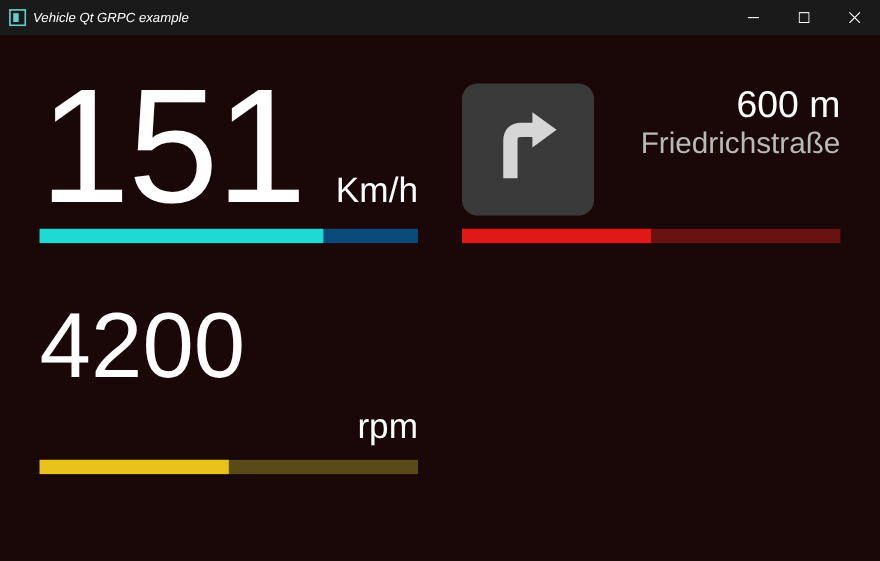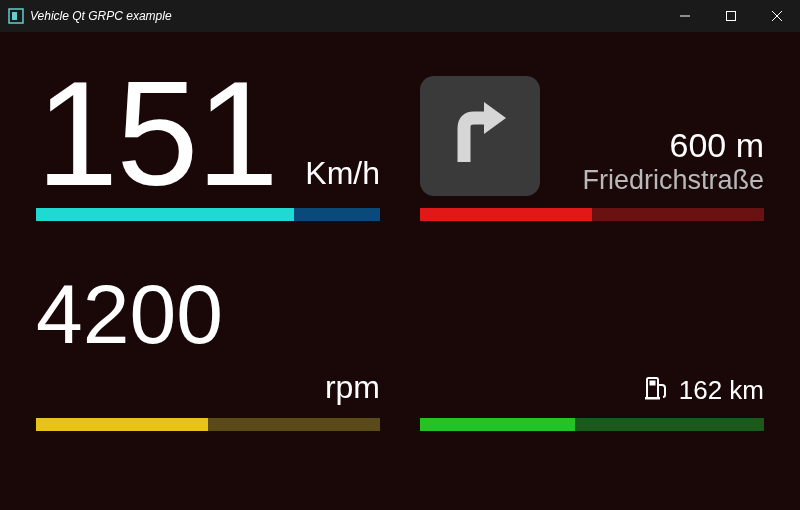--- a/index.html
+++ b/index.html
@@ -71,21 +71,21 @@
     margin-top: 2px;
   }
   .rpm-unit {
     font-size: 32px;
     font-weight: 400;
     text-align: right;
     margin-top: 16px;
   }
 
   
-  .nav-row { display: flex; align-items: flex-end; gap: 21px; }
+  .nav-row { display: flex; align-items: flex-start; gap: 21px; }
   .nav-icon-box {
     width: 120px; height: 120px;
     background: #3a3a3a;
     border-radius: 14px;
     display: flex; align-items: center; justify-content: center;
     flex: 0 0 auto;
   }
   .nav-text { flex: 1 1 auto; text-align: right; }
   .nav-distance { font-size: 34px; font-weight: 400; }
   .nav-street { font-size: 27px; font-weight: 400; color: #b9b9b9; margin-top: 0; }
@@ -183,31 +183,14 @@
 
   <div class="panel">
     <div class="rpm-value">4200</div>
     <div class="rpm-unit">rpm</div>
     <div class="bar bar-rpm">
       <div class="track" style="background:#5a4a18;"></div>
       <div class="fill" style="width:50%;background:#e8c21a;"></div>
     </div>
   </div>
 
-  <div class="panel">
-    <div class="fuel-row">
-      <span>
-        <svg width="22" height="24" viewBox="0 0 22 24">
-          <rect x="2" y="2" width="11" height="20" rx="1.5" fill="none" stroke="#fff" stroke-width="2"></rect>
-          <rect x="4.5" y="4.5" width="6" height="5" fill="#fff"></rect>
-          <path d="M13 9 H17 Q20 9 20 12 V19 Q20 21 18 21" fill="none" stroke="#fff" stroke-width="2"></path>
-          <rect x="0" y="21" width="15" height="2.5" fill="#fff"></rect>
-        </svg>
-      </span>
-      <div class="fuel-range">162 km</div>
-    </div>
-    <div class="bar bar-fuel">
-      <div class="track" style="background:#1a5a1a;"></div>
-      <div class="fill" style="width:45%;background:#24c224;"></div>
-    </div>
-  </div>
 
 </div>
 
 </body></html>

